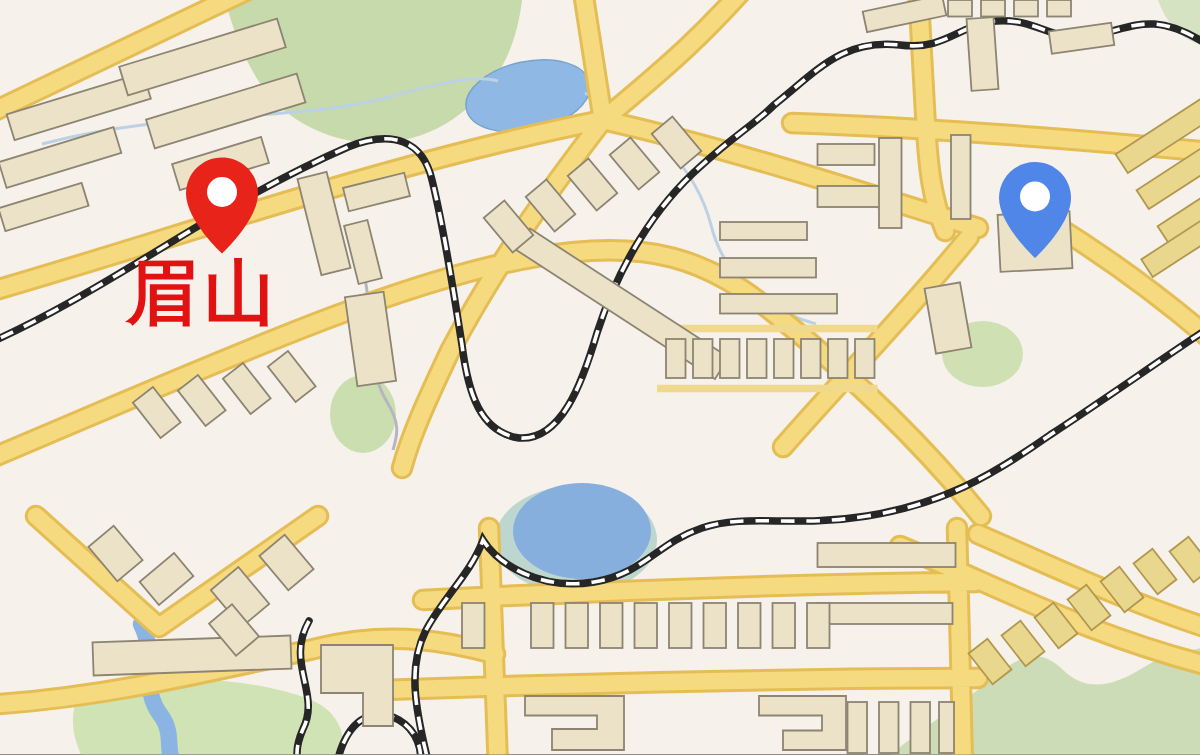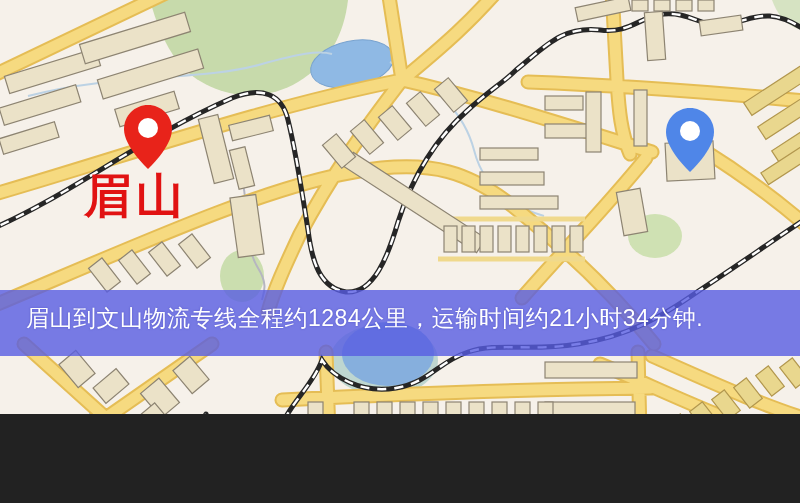--- a/index.html
+++ b/index.html
@@ -1,17 +1,17 @@
 <!DOCTYPE html>
 <html><head>
 <meta charset="utf-8">
 <style>
   html,body{margin:0;padding:0;background:#222;}
   *{box-sizing:border-box;}
-  .stage{position:relative;width:800px;height:414px;overflow:hidden;
+  .stage{position:relative;width:800px;height:503px;overflow:hidden;
          font-family:"Liberation Sans","DejaVu Sans",sans-serif;background:#f6f1ea;}
   .map-svg{position:absolute;left:0;top:0;width:800px;height:503px;display:block;}
   .pin{position:absolute;width:48px;height:66px;}
   .pin svg{display:block;width:100%;height:100%;}
   .pin-origin{left:124px;top:104px;}
   .pin-dest{left:666px;top:107px;}
   .place-label{position:absolute;font-family:"DejaVu Serif","Liberation Serif",serif;
                font-weight:700;white-space:nowrap;line-height:1;}
   .label-origin{left:84px;top:172px;font-size:47px;letter-spacing:5px;color:#e11212;}
   .label-dest{left:641px;top:179px;font-size:45px;letter-spacing:8px;color:#2323dd;}
@@ -179,17 +179,14 @@
   </div>
   <div class="place-label label-origin">眉山</div>
 
   <div class="pin pin-dest">
     <svg viewBox="0 0 48 64">
       <path d="M24 0 C10.7 0 0 10.7 0 24 C0 42 24 64 24 64 C24 64 48 42 48 24 C48 10.7 37.3 0 24 0 Z" fill="#4f86e8"></path>
       <circle cx="24" cy="23" r="10" fill="#ffffff"></circle>
     </svg>
   </div>
 
-  <div class="banner">
-    <span class="banner-text">眉山到文山物流专线全程约1284公里，运输时间约21小时34分钟.</span>
-  </div>
 
 </div>
 
 </body></html>

